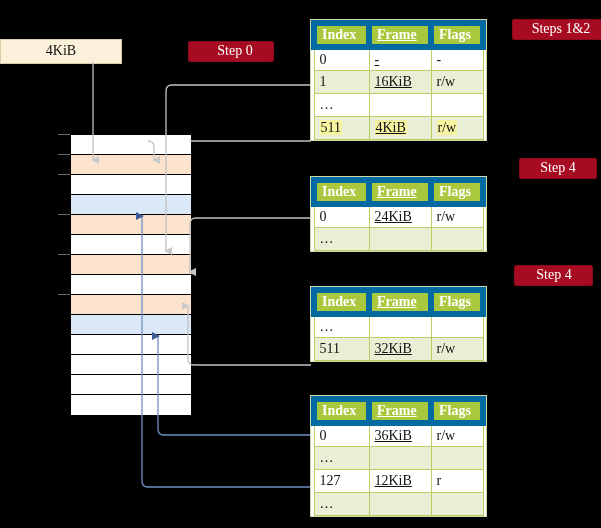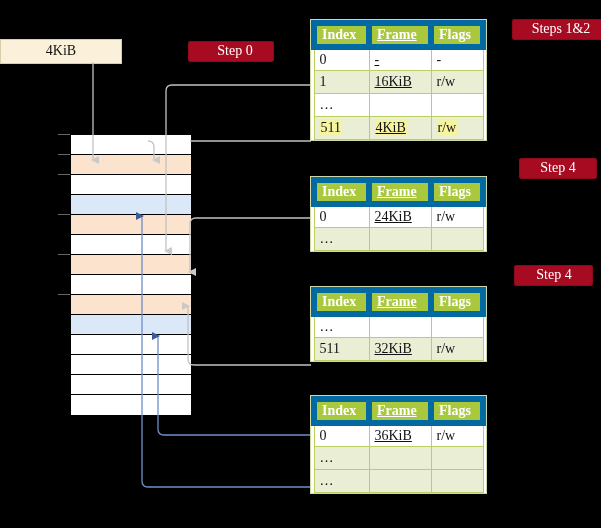--- a/index.html
+++ b/index.html
@@ -204,20 +204,25 @@
           <tr class="plain">
             <td class="col-i">0</td>
             <td class="col-f">36KiB</td>
             <td class="col-g">r/w</td>
           </tr>
           <tr class="alt">
             <td class="col-i">…</td>
             <td class="col-f"></td>
             <td class="col-g"></td>
           </tr>
+          <tr class="plain">
+            <td class="col-i">127</td>
+            <td class="col-f">12KiB</td>
+            <td class="col-g">r</td>
+          </tr>
           <tr class="alt">
             <td class="col-i">…</td>
             <td class="col-f"></td>
             <td class="col-g"></td>
           </tr>
         </tbody>
       </table>
     </div>
 
 </div>

